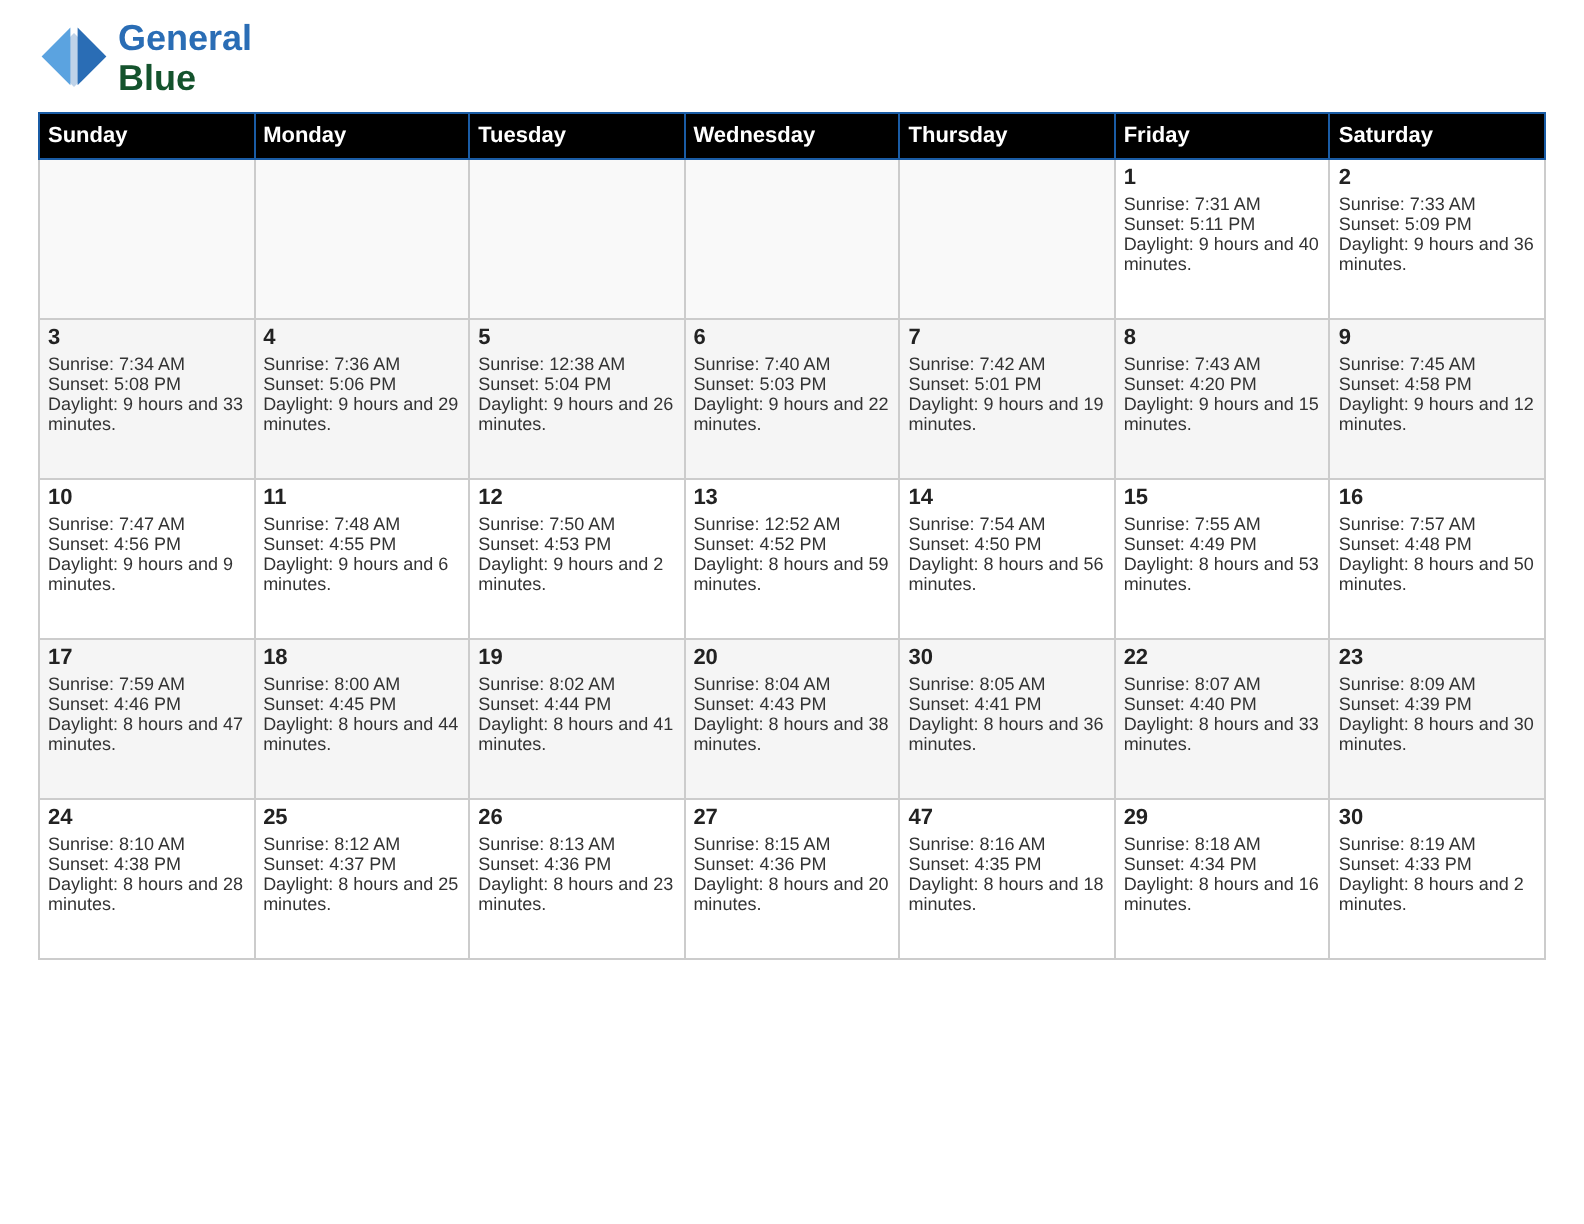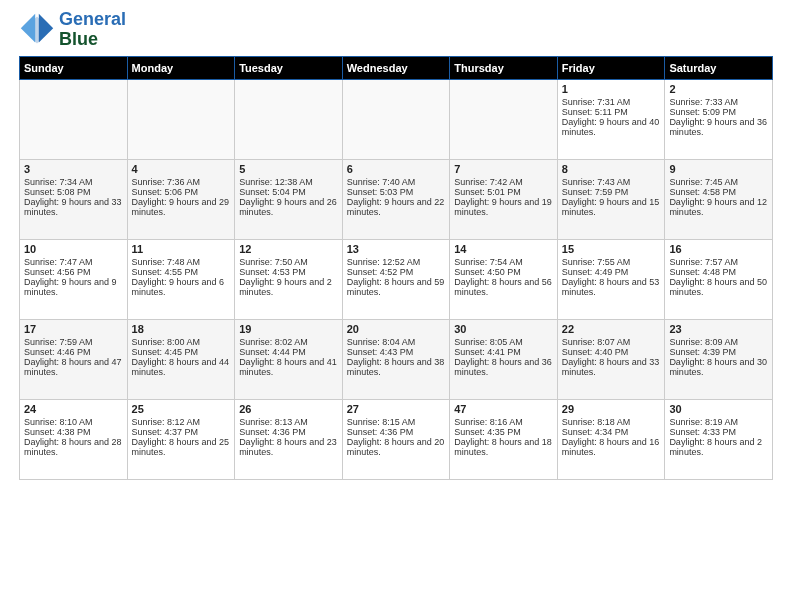--- a/index.html
+++ b/index.html
@@ -133,21 +133,21 @@
           <td class="empty-cell"></td>
           <td><span class="day-number">1</span><span>Sunrise: 7:31 AM</span><br><span>Sunset: 5:11 PM</span><br><span>Daylight: 9 hours and 40 minutes.</span></td>
           <td><span class="day-number">2</span><span>Sunrise: 7:33 AM</span><br><span>Sunset: 5:09 PM</span><br><span>Daylight: 9 hours and 36 minutes.</span></td>
         </tr>
         <tr>
           <td><span class="day-number">3</span><span>Sunrise: 7:34 AM</span><br><span>Sunset: 5:08 PM</span><br><span>Daylight: 9 hours and 33 minutes.</span></td>
           <td><span class="day-number">4</span><span>Sunrise: 7:36 AM</span><br><span>Sunset: 5:06 PM</span><br><span>Daylight: 9 hours and 29 minutes.</span></td>
           <td><span class="day-number">5</span><span>Sunrise: 12:38 AM</span><br><span>Sunset: 5:04 PM</span><br><span>Daylight: 9 hours and 26 minutes.</span></td>
           <td><span class="day-number">6</span><span>Sunrise: 7:40 AM</span><br><span>Sunset: 5:03 PM</span><br><span>Daylight: 9 hours and 22 minutes.</span></td>
           <td><span class="day-number">7</span><span>Sunrise: 7:42 AM</span><br><span>Sunset: 5:01 PM</span><br><span>Daylight: 9 hours and 19 minutes.</span></td>
-          <td><span class="day-number">8</span><span>Sunrise: 7:43 AM</span><br><span>Sunset: 7:59 PM</span><br><span>Daylight: 9 hours and 15 minutes.</span></td>
+          <td><span class="day-number">8</span><span>Sunrise: 7:43 AM</span><br><span>Sunset: 4:20 PM</span><br><span>Daylight: 9 hours and 15 minutes.</span></td>
           <td><span class="day-number">9</span><span>Sunrise: 7:45 AM</span><br><span>Sunset: 4:58 PM</span><br><span>Daylight: 9 hours and 12 minutes.</span></td>
         </tr>
         <tr>
           <td><span class="day-number">10</span><span>Sunrise: 7:47 AM</span><br><span>Sunset: 4:56 PM</span><br><span>Daylight: 9 hours and 9 minutes.</span></td>
           <td><span class="day-number">11</span><span>Sunrise: 7:48 AM</span><br><span>Sunset: 4:55 PM</span><br><span>Daylight: 9 hours and 6 minutes.</span></td>
           <td><span class="day-number">12</span><span>Sunrise: 7:50 AM</span><br><span>Sunset: 4:53 PM</span><br><span>Daylight: 9 hours and 2 minutes.</span></td>
           <td><span class="day-number">13</span><span>Sunrise: 12:52 AM</span><br><span>Sunset: 4:52 PM</span><br><span>Daylight: 8 hours and 59 minutes.</span></td>
           <td><span class="day-number">14</span><span>Sunrise: 7:54 AM</span><br><span>Sunset: 4:50 PM</span><br><span>Daylight: 8 hours and 56 minutes.</span></td>
           <td><span class="day-number">15</span><span>Sunrise: 7:55 AM</span><br><span>Sunset: 4:49 PM</span><br><span>Daylight: 8 hours and 53 minutes.</span></td>
           <td><span class="day-number">16</span><span>Sunrise: 7:57 AM</span><br><span>Sunset: 4:48 PM</span><br><span>Daylight: 8 hours and 50 minutes.</span></td>

